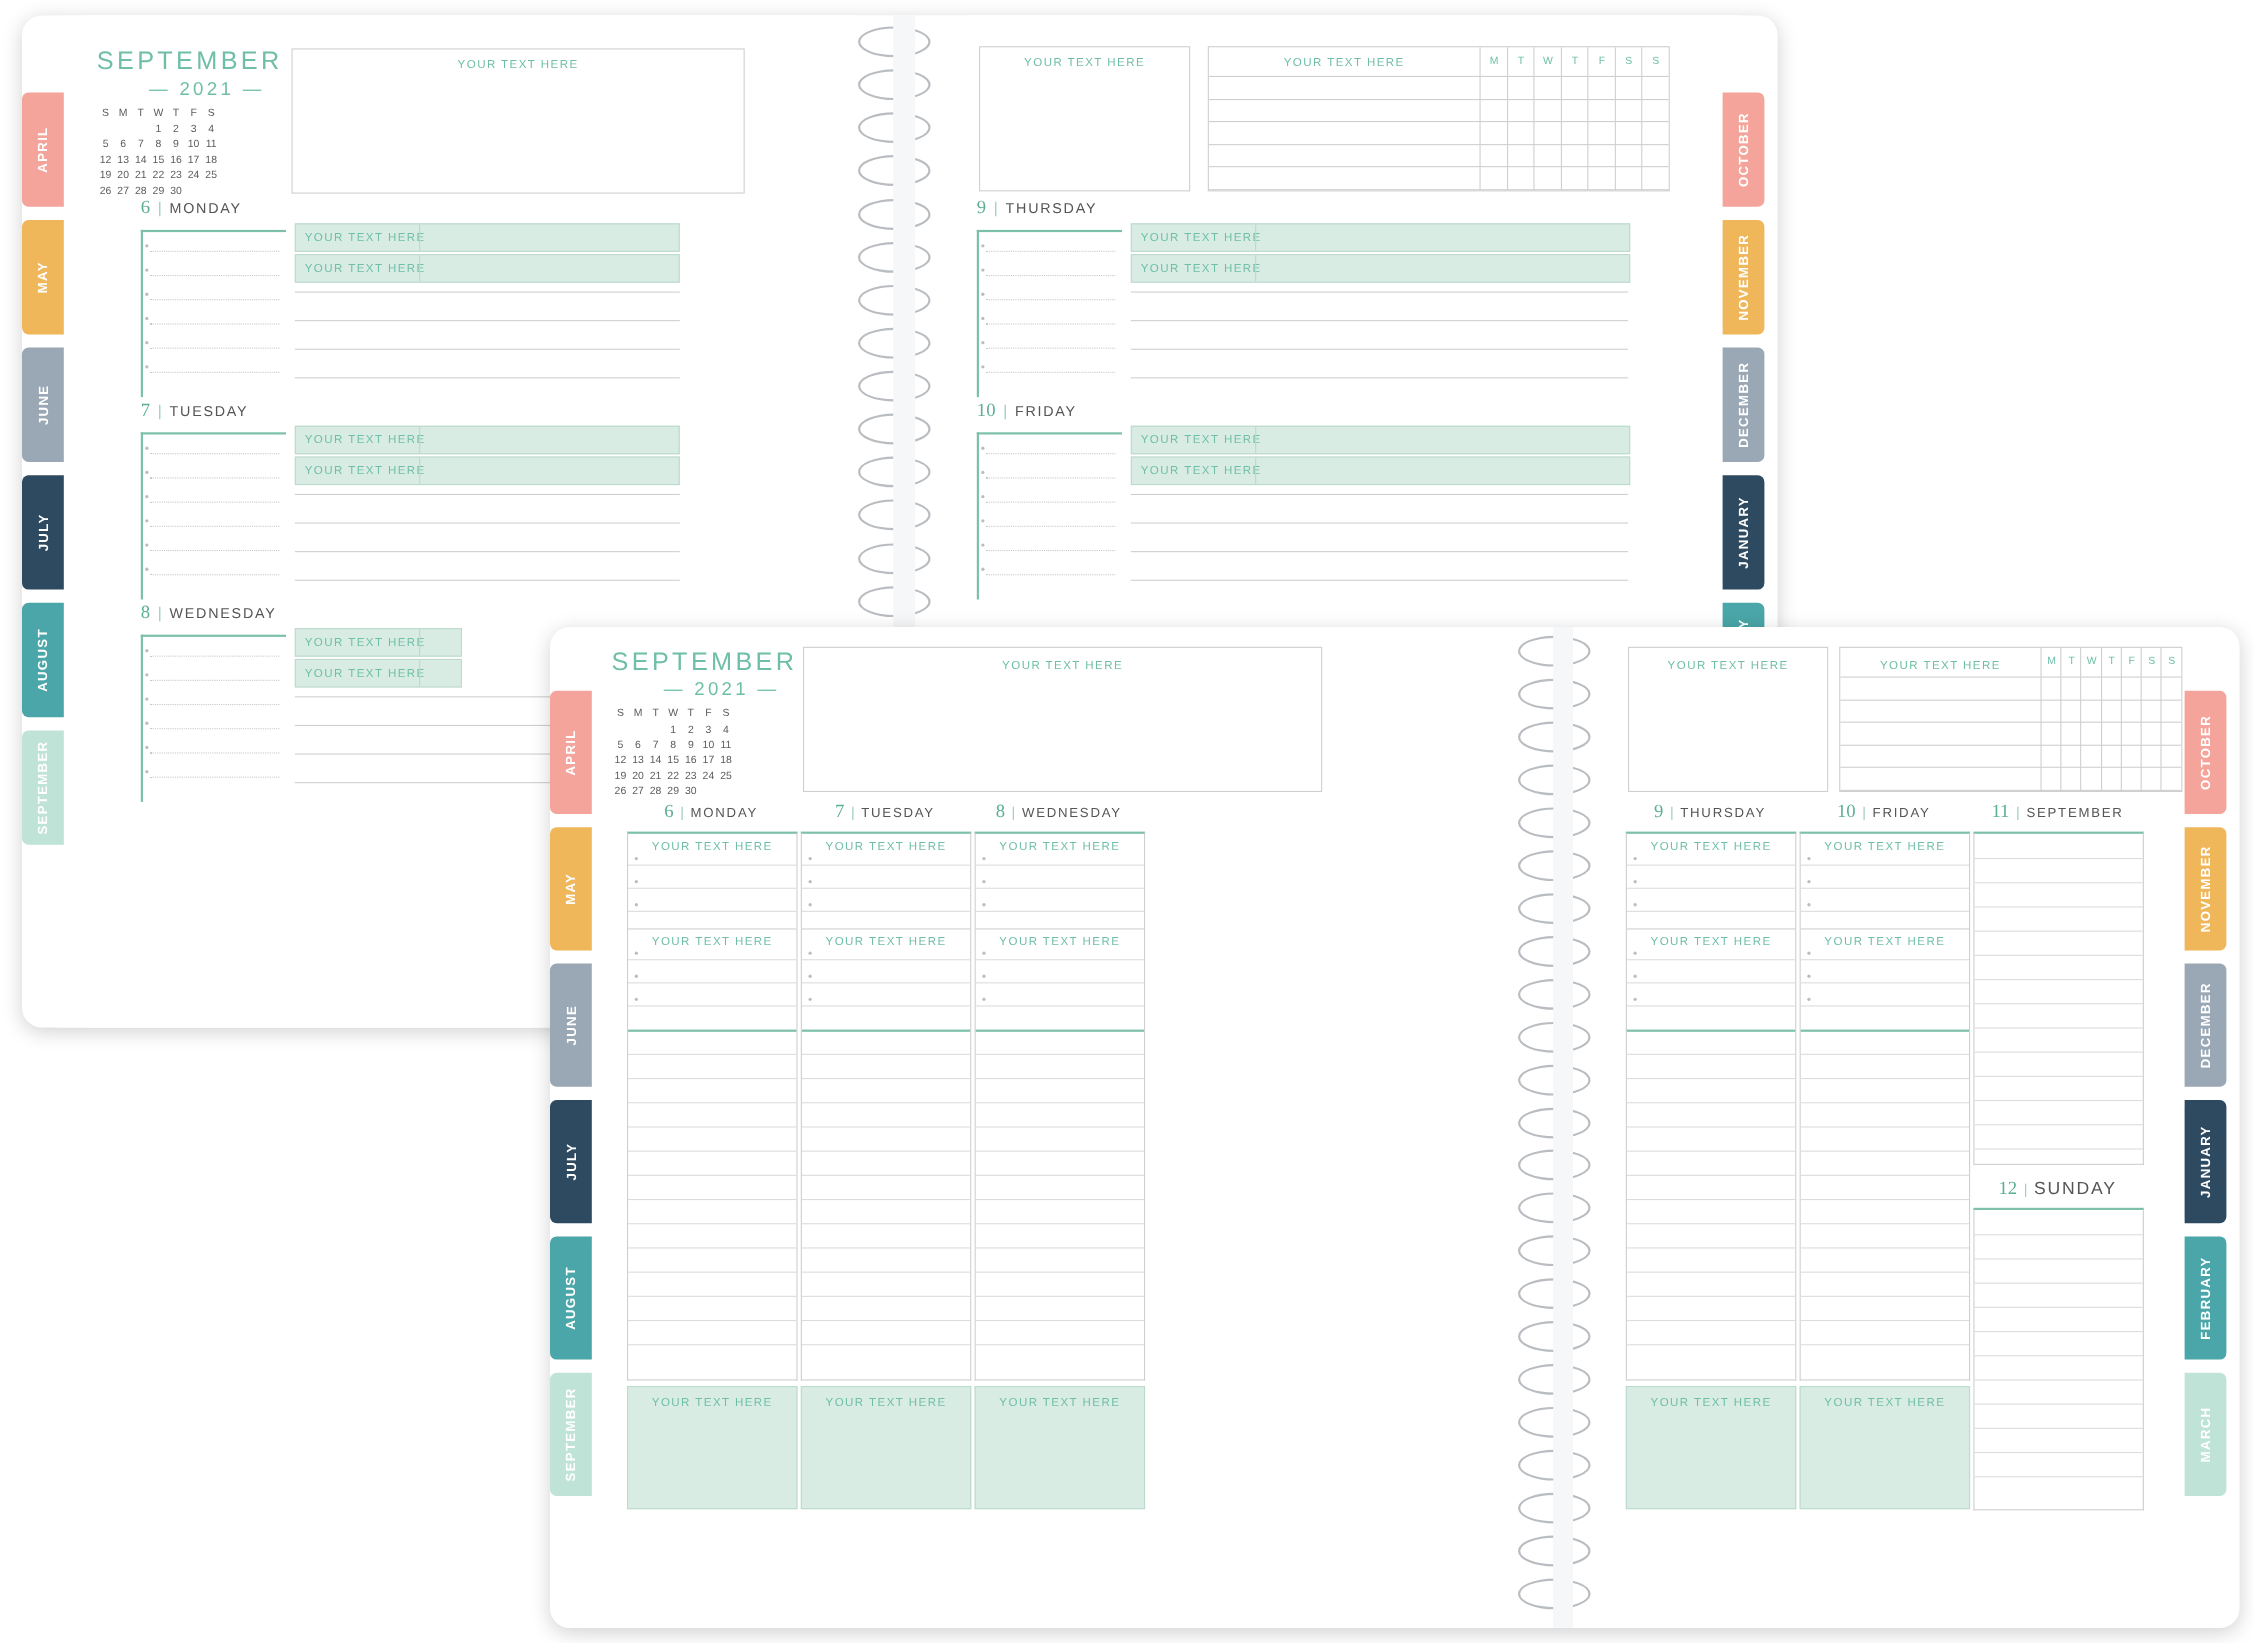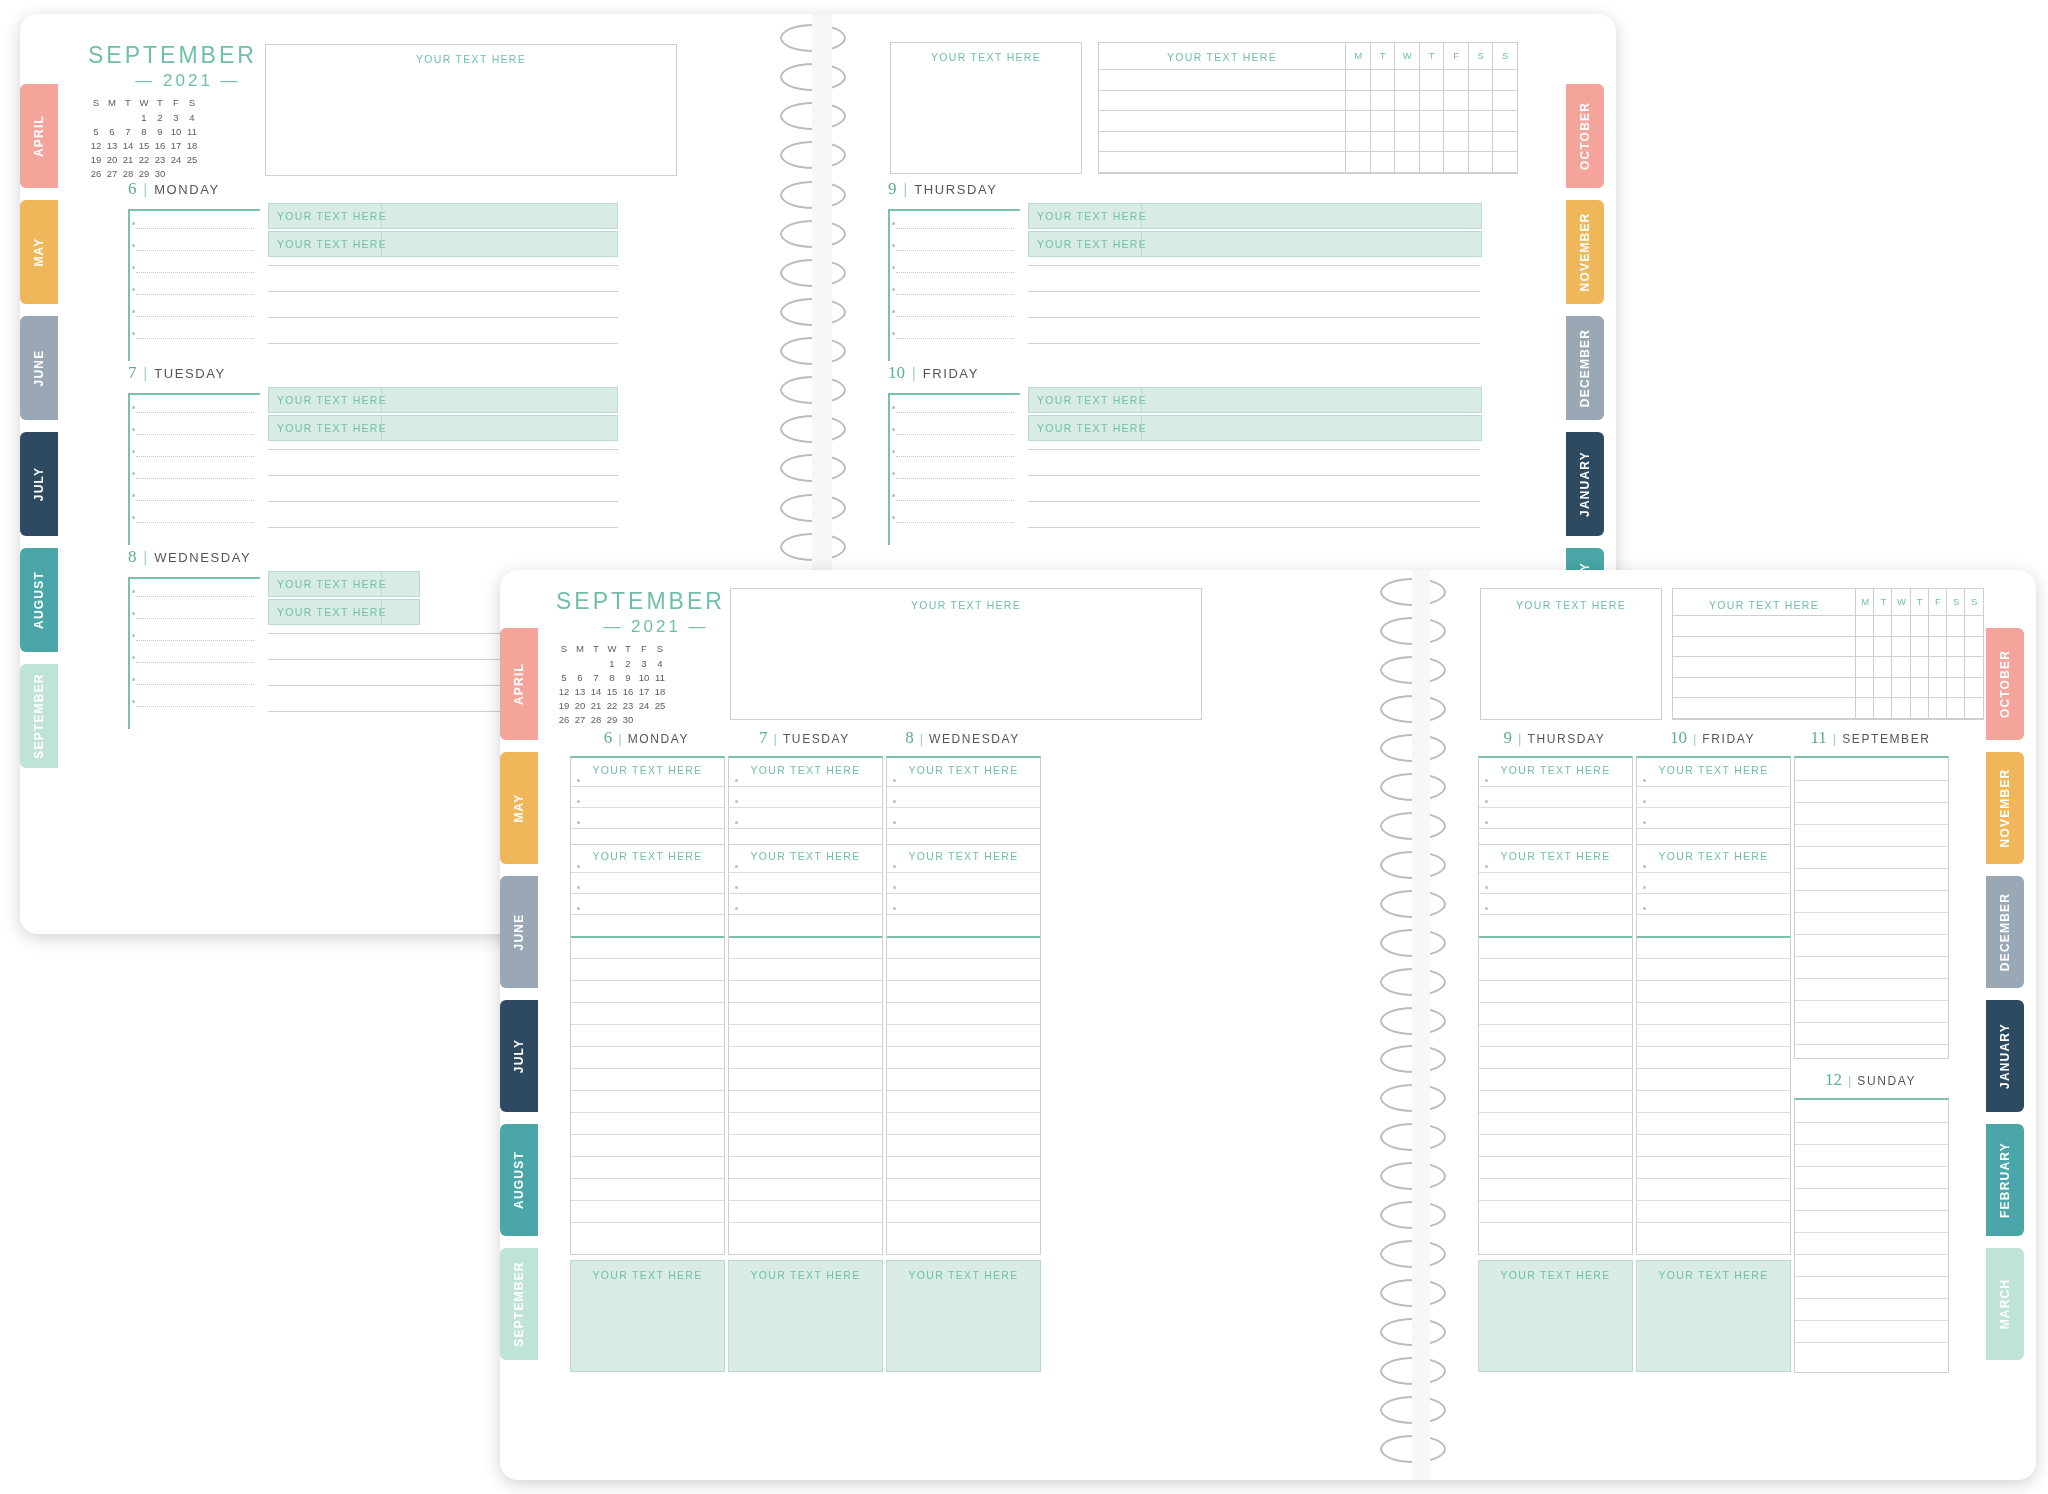--- a/index.html
+++ b/index.html
@@ -739,21 +739,21 @@
         <div style="position:absolute;left:0;top:110px;width:100%;height:0;border-bottom:1px solid #dcdcdc;"></div>
         <div style="position:absolute;left:0;top:132px;width:100%;height:0;border-bottom:1px solid #dcdcdc;"></div>
         <div style="position:absolute;left:0;top:154px;width:100%;height:0;border-bottom:1px solid #dcdcdc;"></div>
         <div style="position:absolute;left:0;top:176px;width:100%;height:0;border-bottom:1px solid #dcdcdc;"></div>
         <div style="position:absolute;left:0;top:198px;width:100%;height:0;border-bottom:1px solid #dcdcdc;"></div>
         <div style="position:absolute;left:0;top:220px;width:100%;height:0;border-bottom:1px solid #dcdcdc;"></div>
         <div style="position:absolute;left:0;top:242px;width:100%;height:0;border-bottom:1px solid #dcdcdc;"></div>
         <div style="position:absolute;left:0;top:264px;width:100%;height:0;border-bottom:1px solid #dcdcdc;"></div>
         <div style="position:absolute;left:0;top:286px;width:100%;height:0;border-bottom:1px solid #dcdcdc;"></div>
       </div>
-      <div style="position:absolute;left:334px;top:500px;width:153px;height:26px;text-align:center;"><span class="daynum">12</span><span class="daysep" style="margin:0 6px;font-size:13px;">|</span><span class="dayname" style="font-size:12px;">SUNDAY</span></div>
+      <div style="position:absolute;left:334px;top:500px;width:153px;height:26px;text-align:center;"><span class="daynum">12</span><span class="daysep" style="margin:0 6px;font-size:13px;">|</span><span class="dayname" style="font-size:16px;">SUNDAY</span></div>
       <div style="position:absolute;left:334px;top:528px;width:153px;height:272px;border:1px solid #cfcfcf;border-top:2px solid #7cc0aa;">
         <div style="position:absolute;left:0;top:22px;width:100%;height:0;border-bottom:1px solid #dcdcdc;"></div>
         <div style="position:absolute;left:0;top:44px;width:100%;height:0;border-bottom:1px solid #dcdcdc;"></div>
         <div style="position:absolute;left:0;top:66px;width:100%;height:0;border-bottom:1px solid #dcdcdc;"></div>
         <div style="position:absolute;left:0;top:88px;width:100%;height:0;border-bottom:1px solid #dcdcdc;"></div>
         <div style="position:absolute;left:0;top:110px;width:100%;height:0;border-bottom:1px solid #dcdcdc;"></div>
         <div style="position:absolute;left:0;top:132px;width:100%;height:0;border-bottom:1px solid #dcdcdc;"></div>
         <div style="position:absolute;left:0;top:154px;width:100%;height:0;border-bottom:1px solid #dcdcdc;"></div>
         <div style="position:absolute;left:0;top:176px;width:100%;height:0;border-bottom:1px solid #dcdcdc;"></div>
         <div style="position:absolute;left:0;top:198px;width:100%;height:0;border-bottom:1px solid #dcdcdc;"></div>

